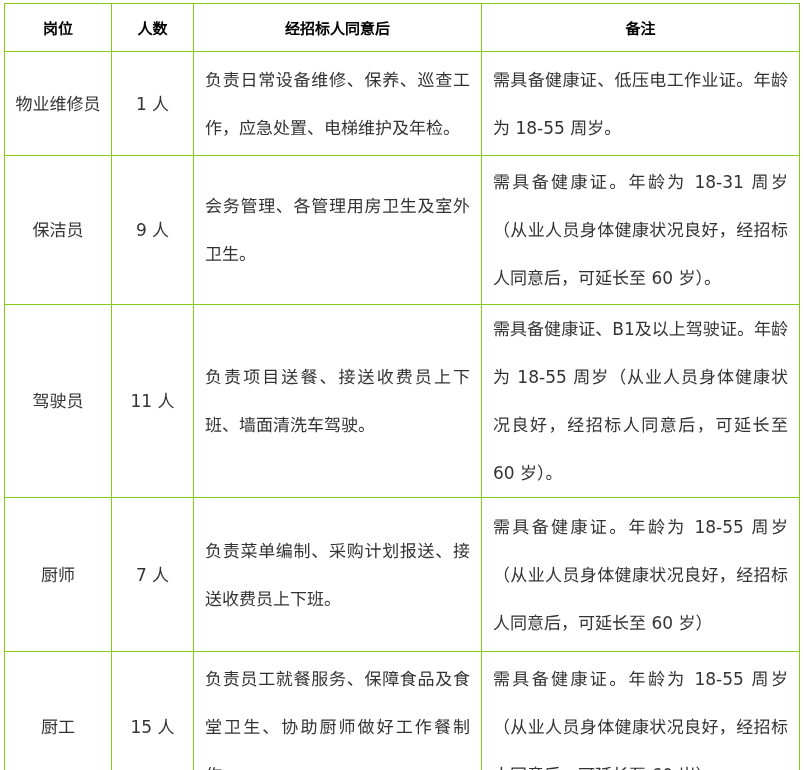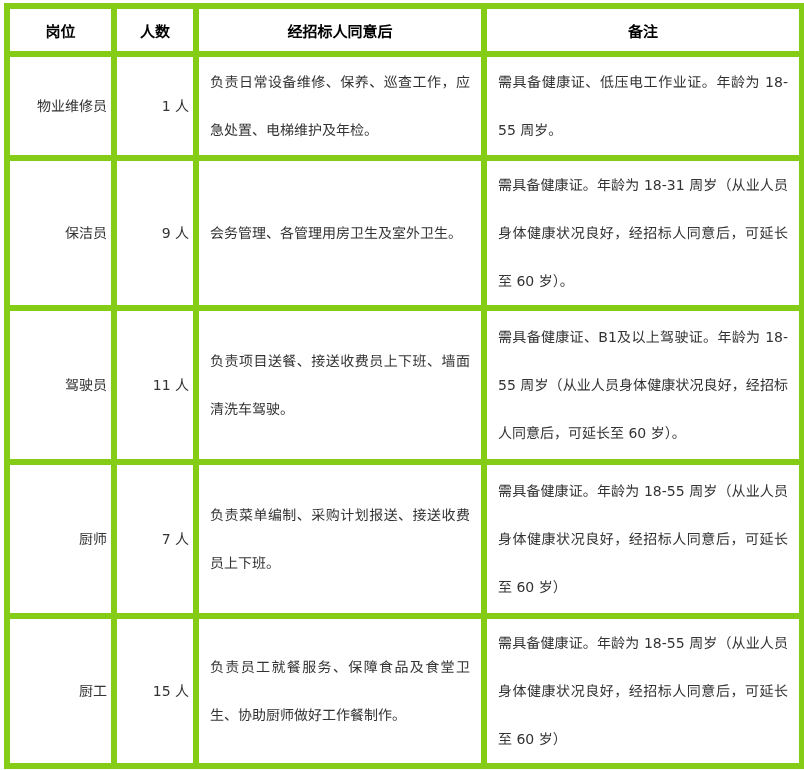--- a/index.html
+++ b/index.html
@@ -14,39 +14,39 @@
   .table-wrap {
     padding: 3px 4px;
   }
   table.job-table {
     border-collapse: collapse;
     table-layout: fixed;
     width: 795px;
   }
   table.job-table th,
   table.job-table td {
-    border: 6px solid #84cc16;
+    border: 1px solid #84cc16;
     vertical-align: middle;
     overflow: hidden;
     box-sizing: border-box;
   }
   table.job-table th {
     font-size: 15px;
     font-weight: bold;
     color: #000000;
     text-align: center;
     height: 48px;
     padding: 0 4px;
   }
   table.job-table td {
-    font-size: 14px;
+    font-size: 17px;
     color: #333333;
   }
   .c-pos, .c-count {
-    text-align: right;
+    text-align: center;
     padding: 0 4px;
     line-height: 24px;
   }
   .c-duties, .c-notes {
     text-align: justify;
     text-justify: inter-ideograph;
     line-height: 48px;
     padding: 0 11px;
   }
   tr.r1 { height: 104px; }

